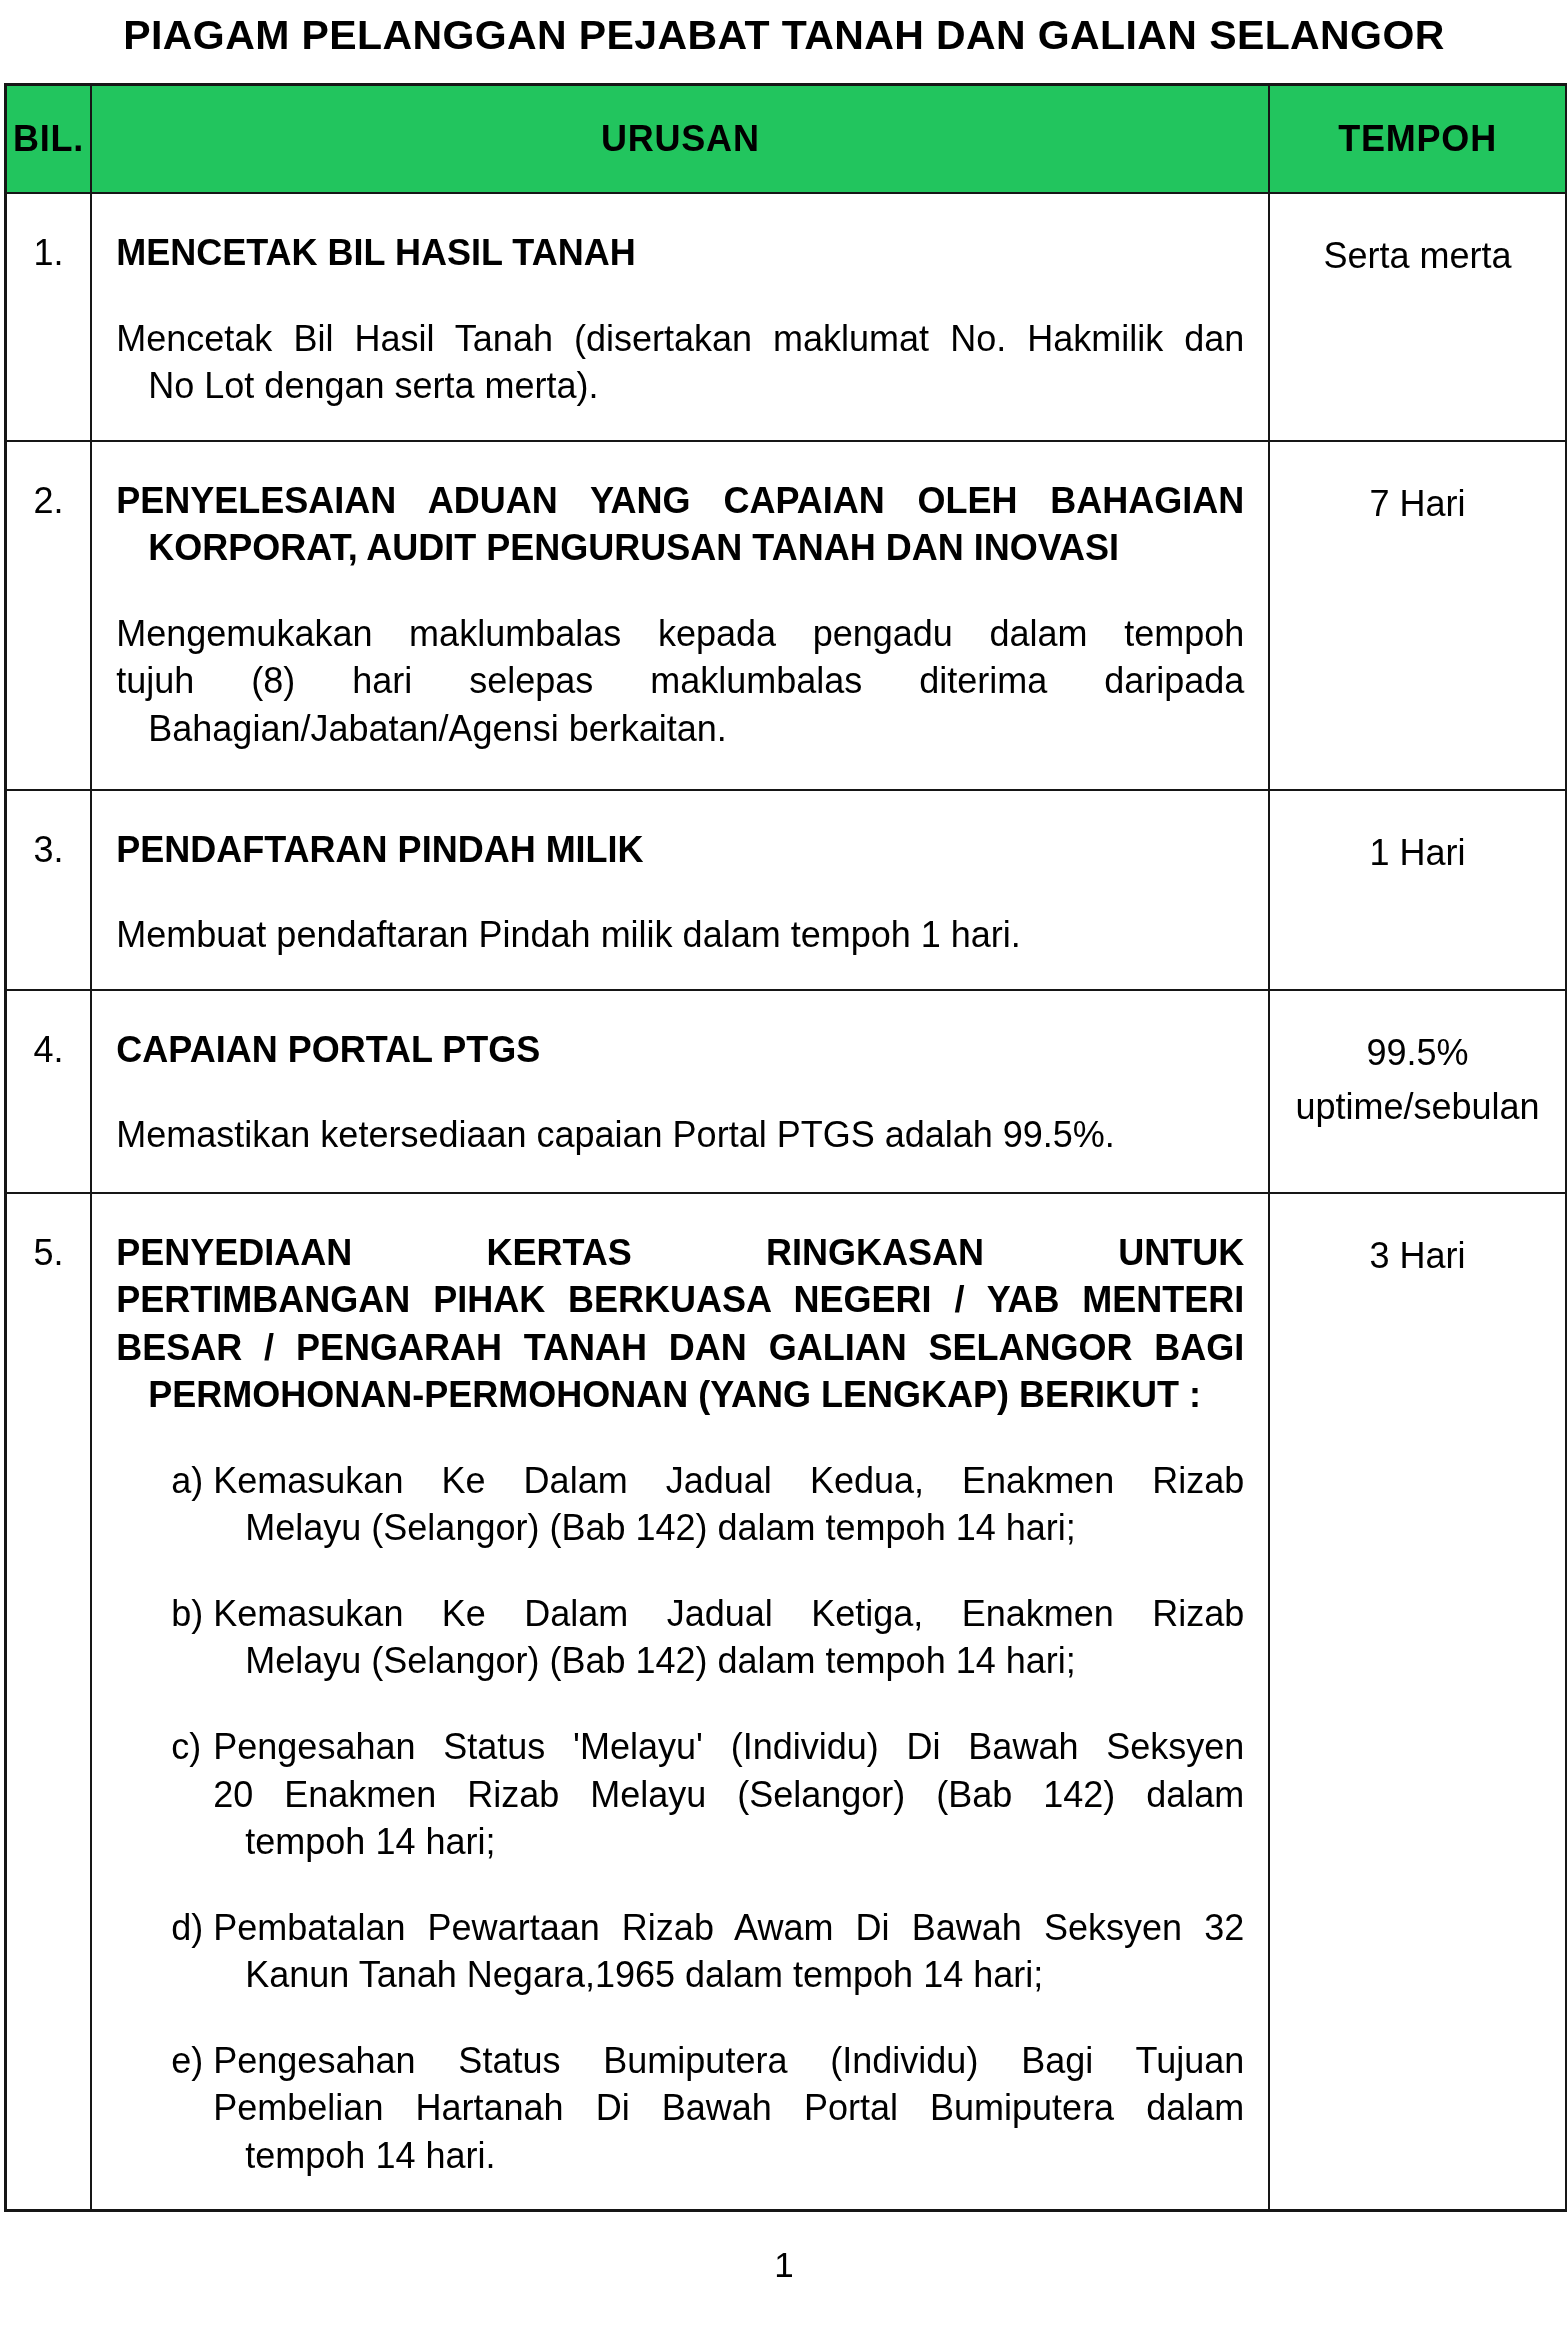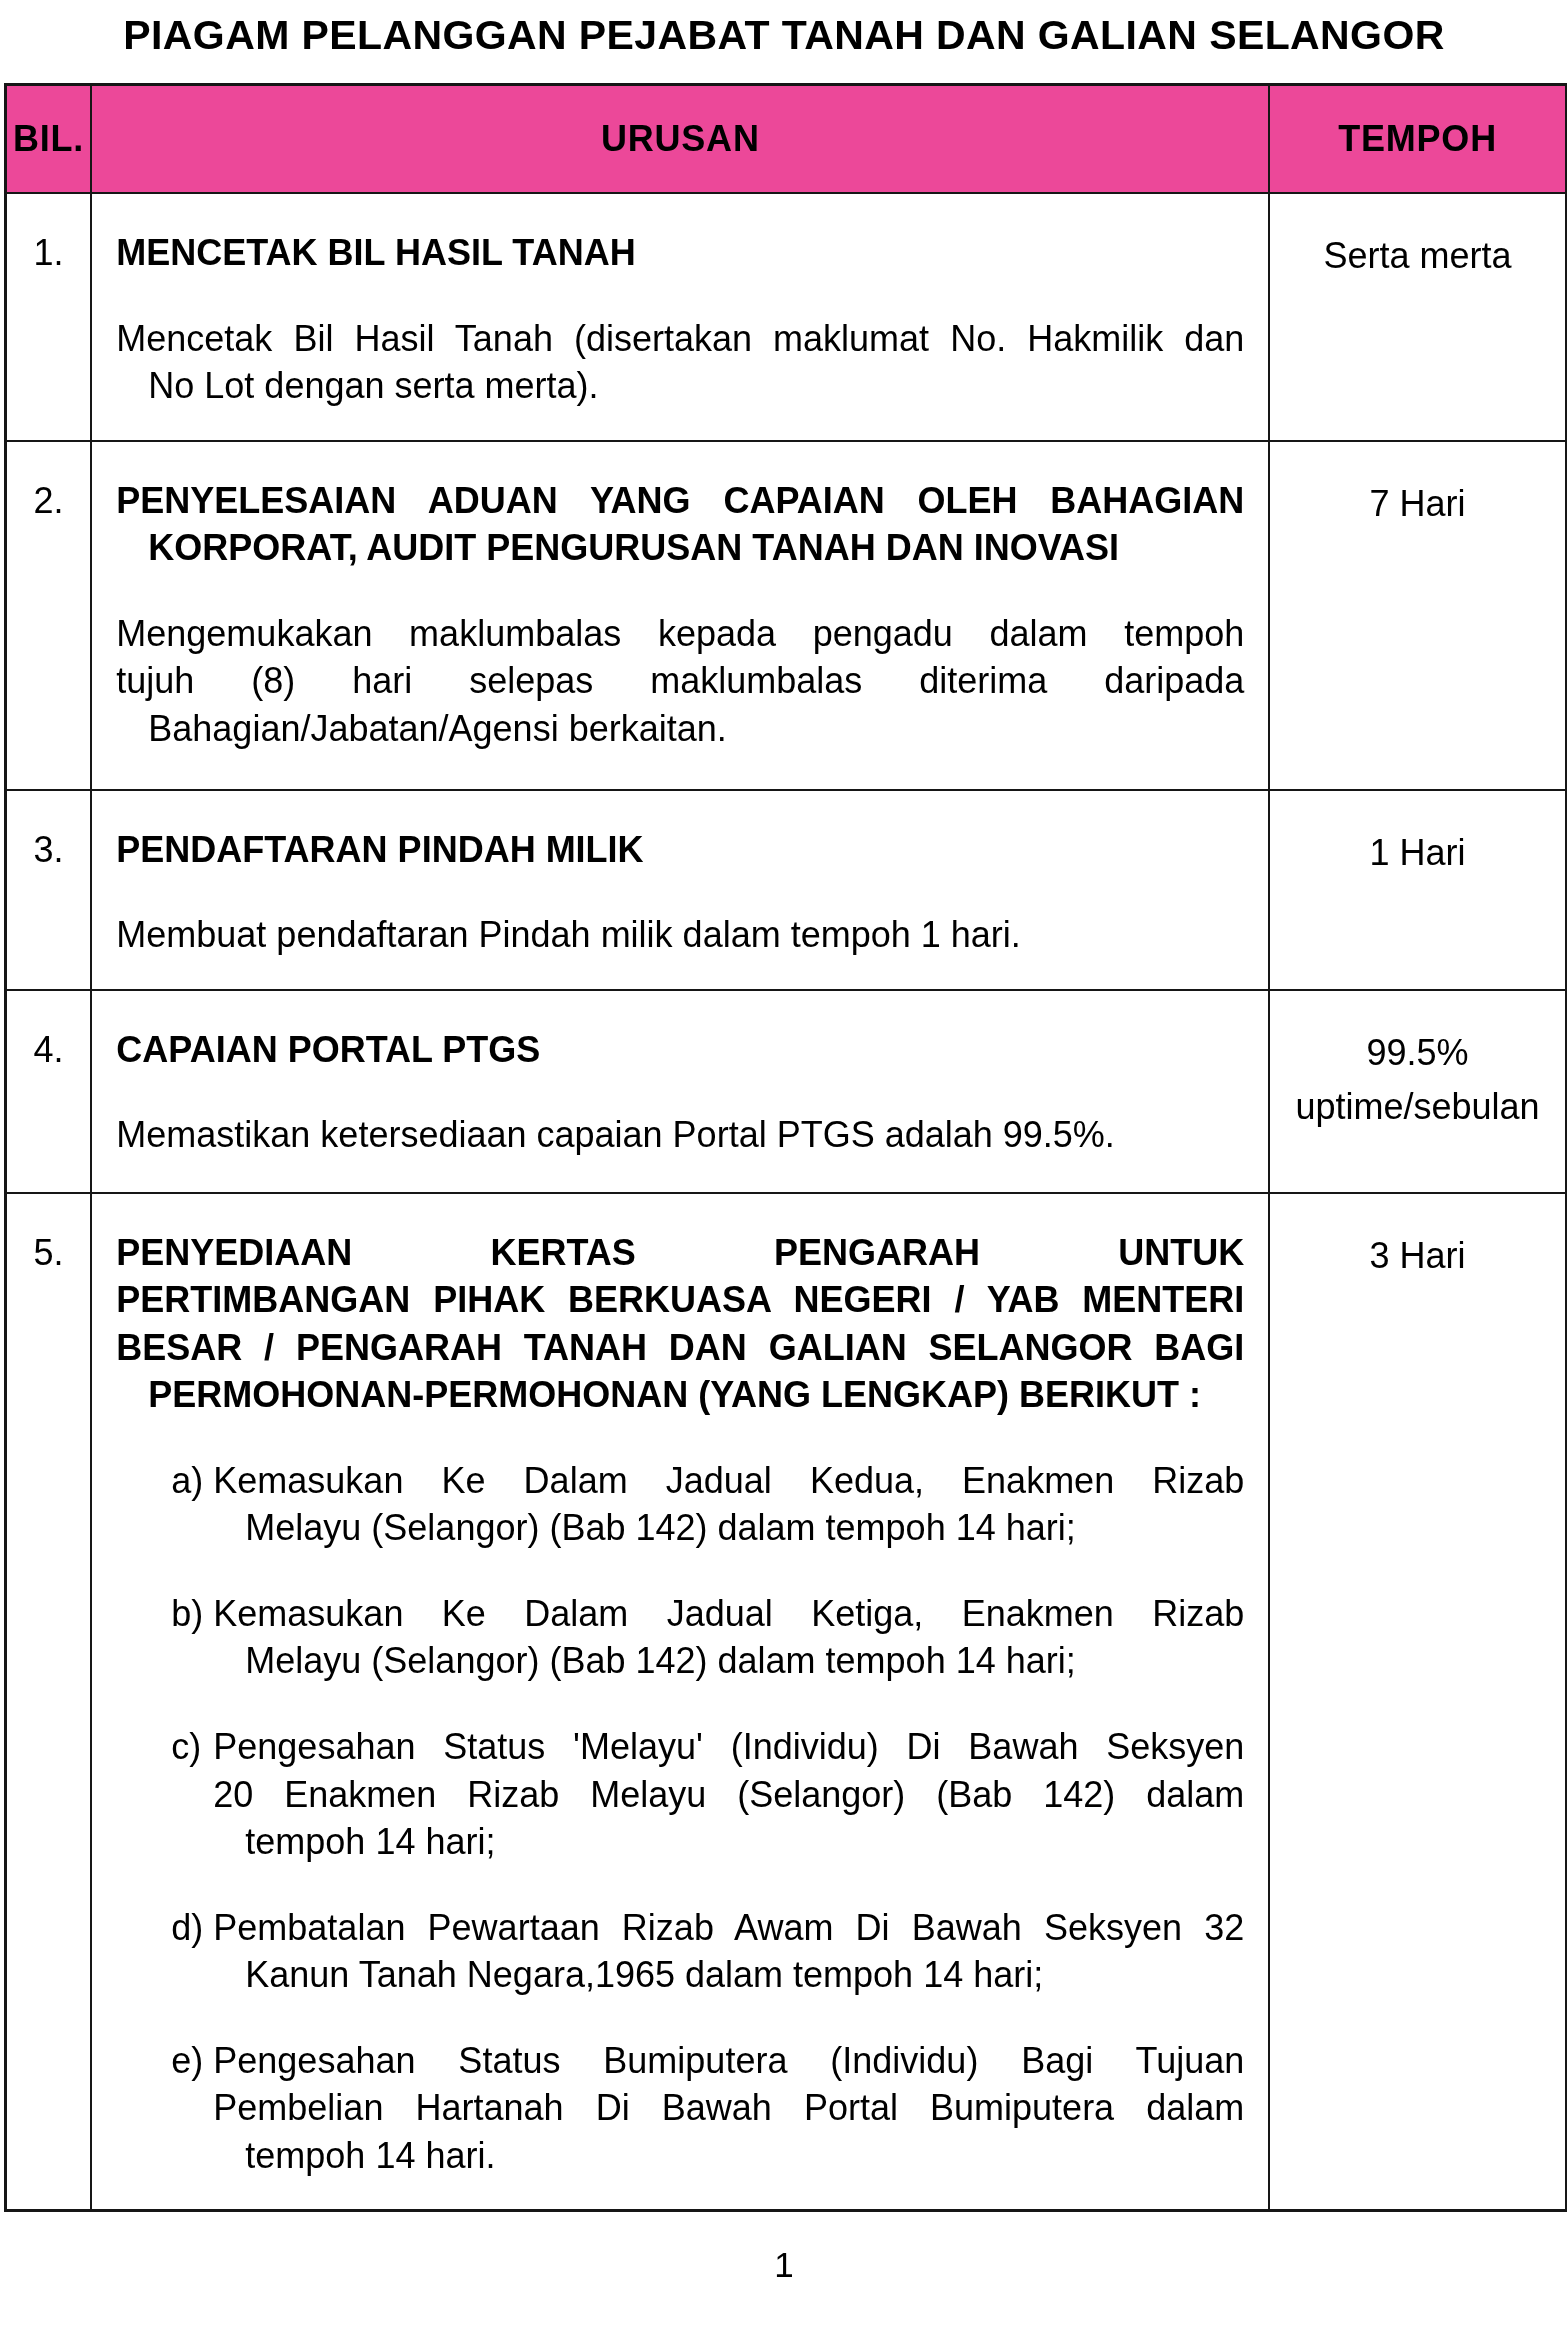--- a/index.html
+++ b/index.html
@@ -33,21 +33,21 @@
     border-bottom-width: 3.8px;
   }
   col.c-bil    { width: 86px;  }
   col.c-urusan { width: 1178px; }
   col.c-tempoh { width: 297px;  }
 
   th, td { border: 2.3px solid #161616; vertical-align: top; }
 
   thead th {
     height: 109px;
-    background: #ec4899;
+    background: #22c55e;
     font-size: 36px;
     font-weight: 700;
     text-align: center;
     vertical-align: middle;
     letter-spacing: 0.8px;
   }
 
   td.bil {
     text-align: center;
     padding-top: 35px;
@@ -158,21 +158,21 @@
           <div class="body-block">Memastikan ketersediaan capaian Portal PTGS adalah 99.5%.</div>
         </td>
         <td class="tempoh">99.5%
 uptime/sebulan</td>
       </tr>
 
       <tr class="r5">
         <td class="bil">5.</td>
         <td class="urusan">
           <div class="heading">
-              <div class="jline">PENYEDIAAN KERTAS PENGARAH UNTUK</div>
+              <div class="jline">PENYEDIAAN KERTAS RINGKASAN UNTUK</div>
               <div class="jline">PERTIMBANGAN PIHAK BERKUASA NEGERI / YAB MENTERI</div>
               <div class="jline">BESAR / PENGARAH TANAH DAN GALIAN SELANGOR BAGI</div>
               <div class="jline">PERMOHONAN-PERMOHONAN (YANG LENGKAP) BERIKUT :</div>
             </div>
 
           <div class="list-item">
             <span class="marker">a)</span>
             <span class="itext">
                 <div class="jline">Kemasukan Ke Dalam Jadual Kedua, Enakmen Rizab</div>
                 <div class="jline">Melayu (Selangor) (Bab 142) dalam tempoh 14 hari;</div>

